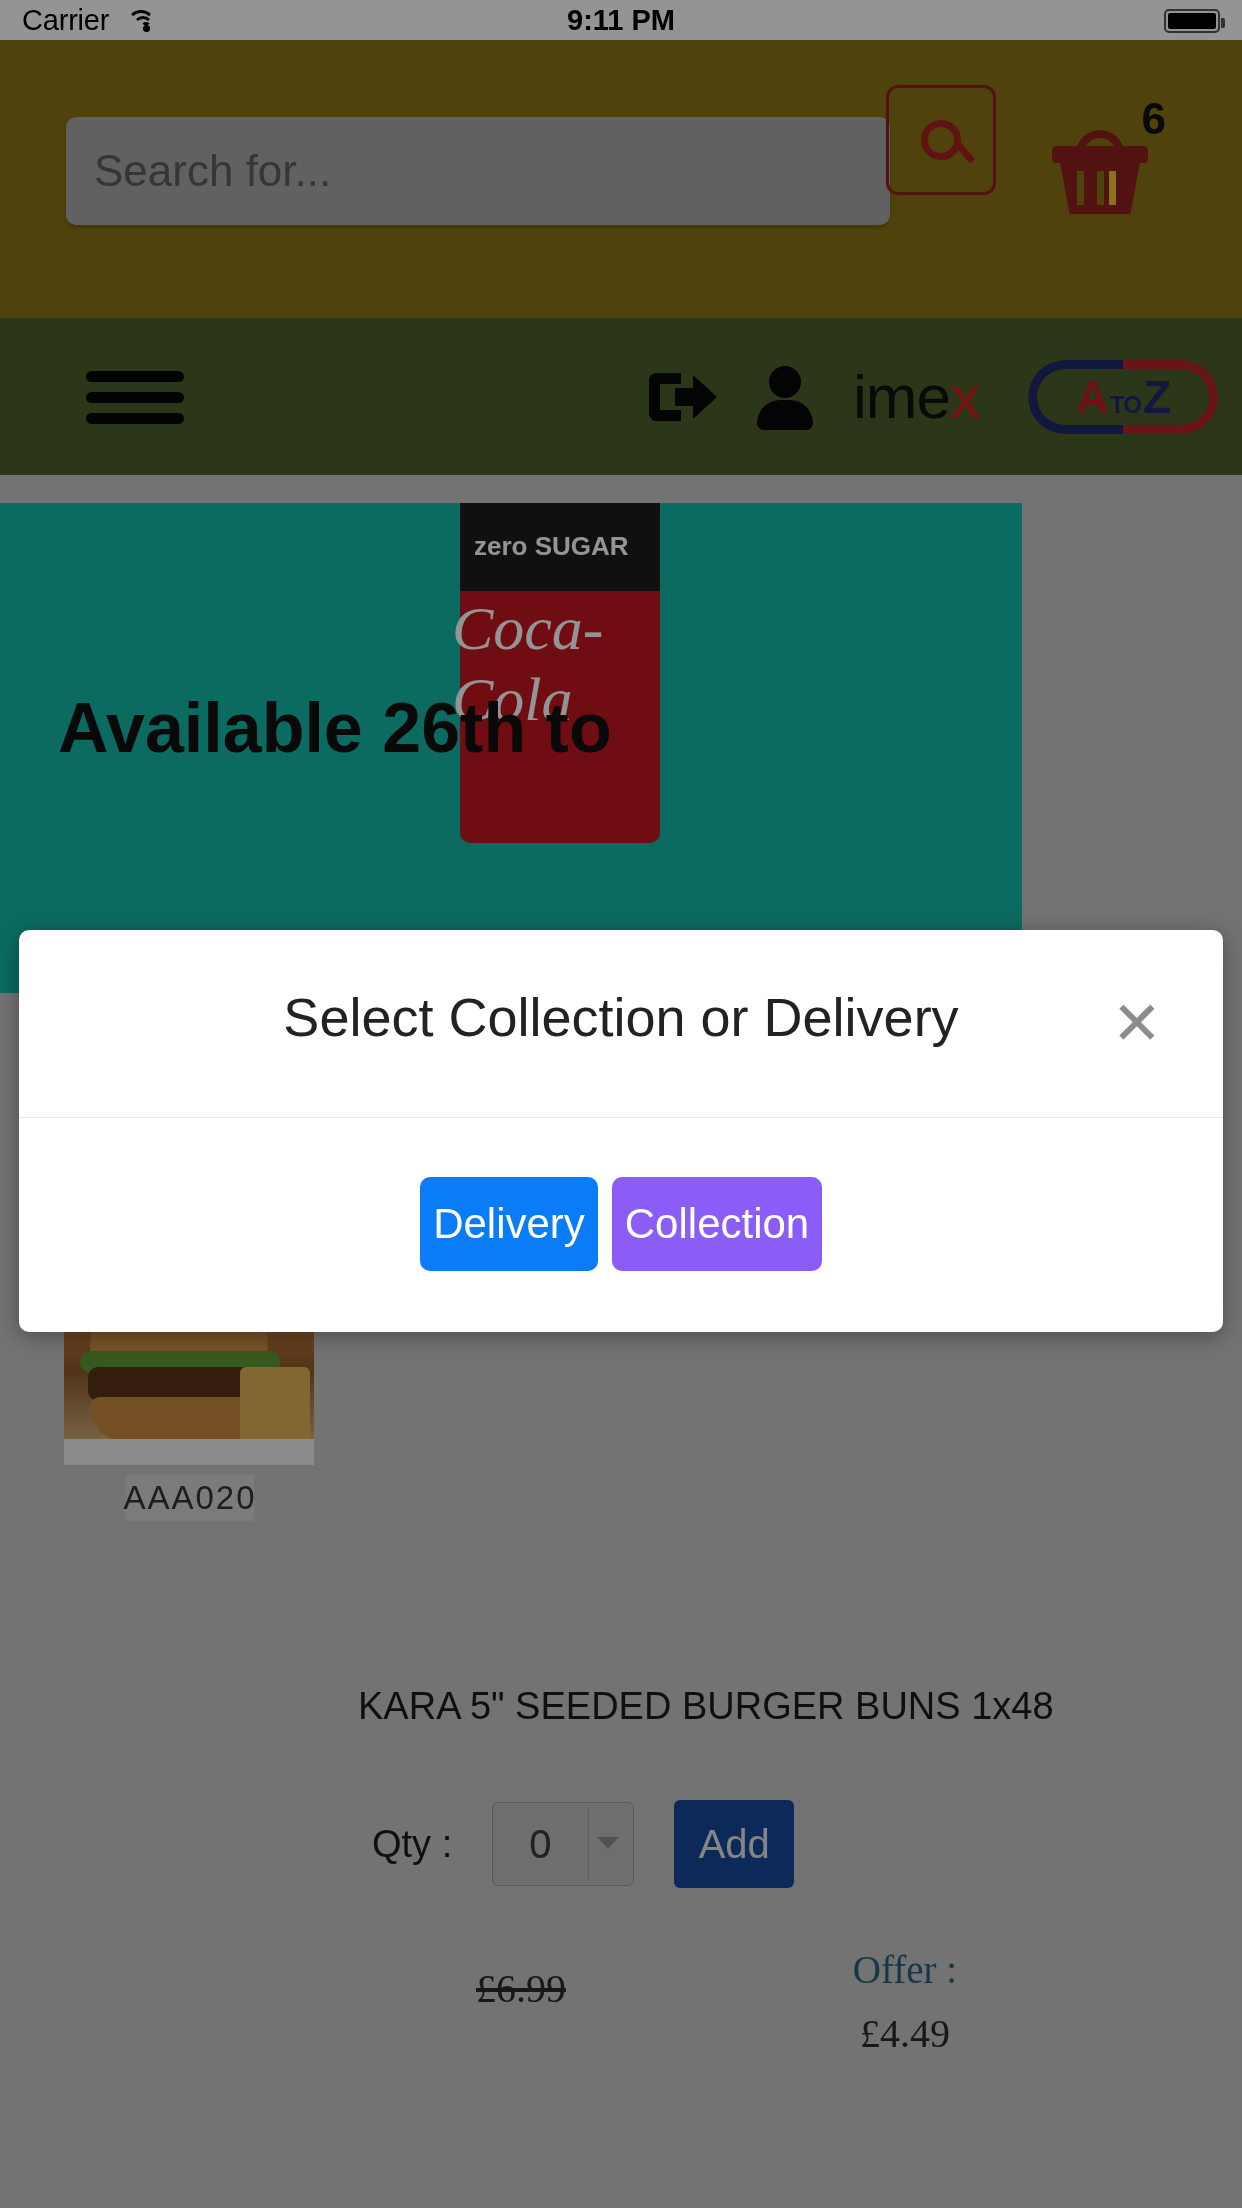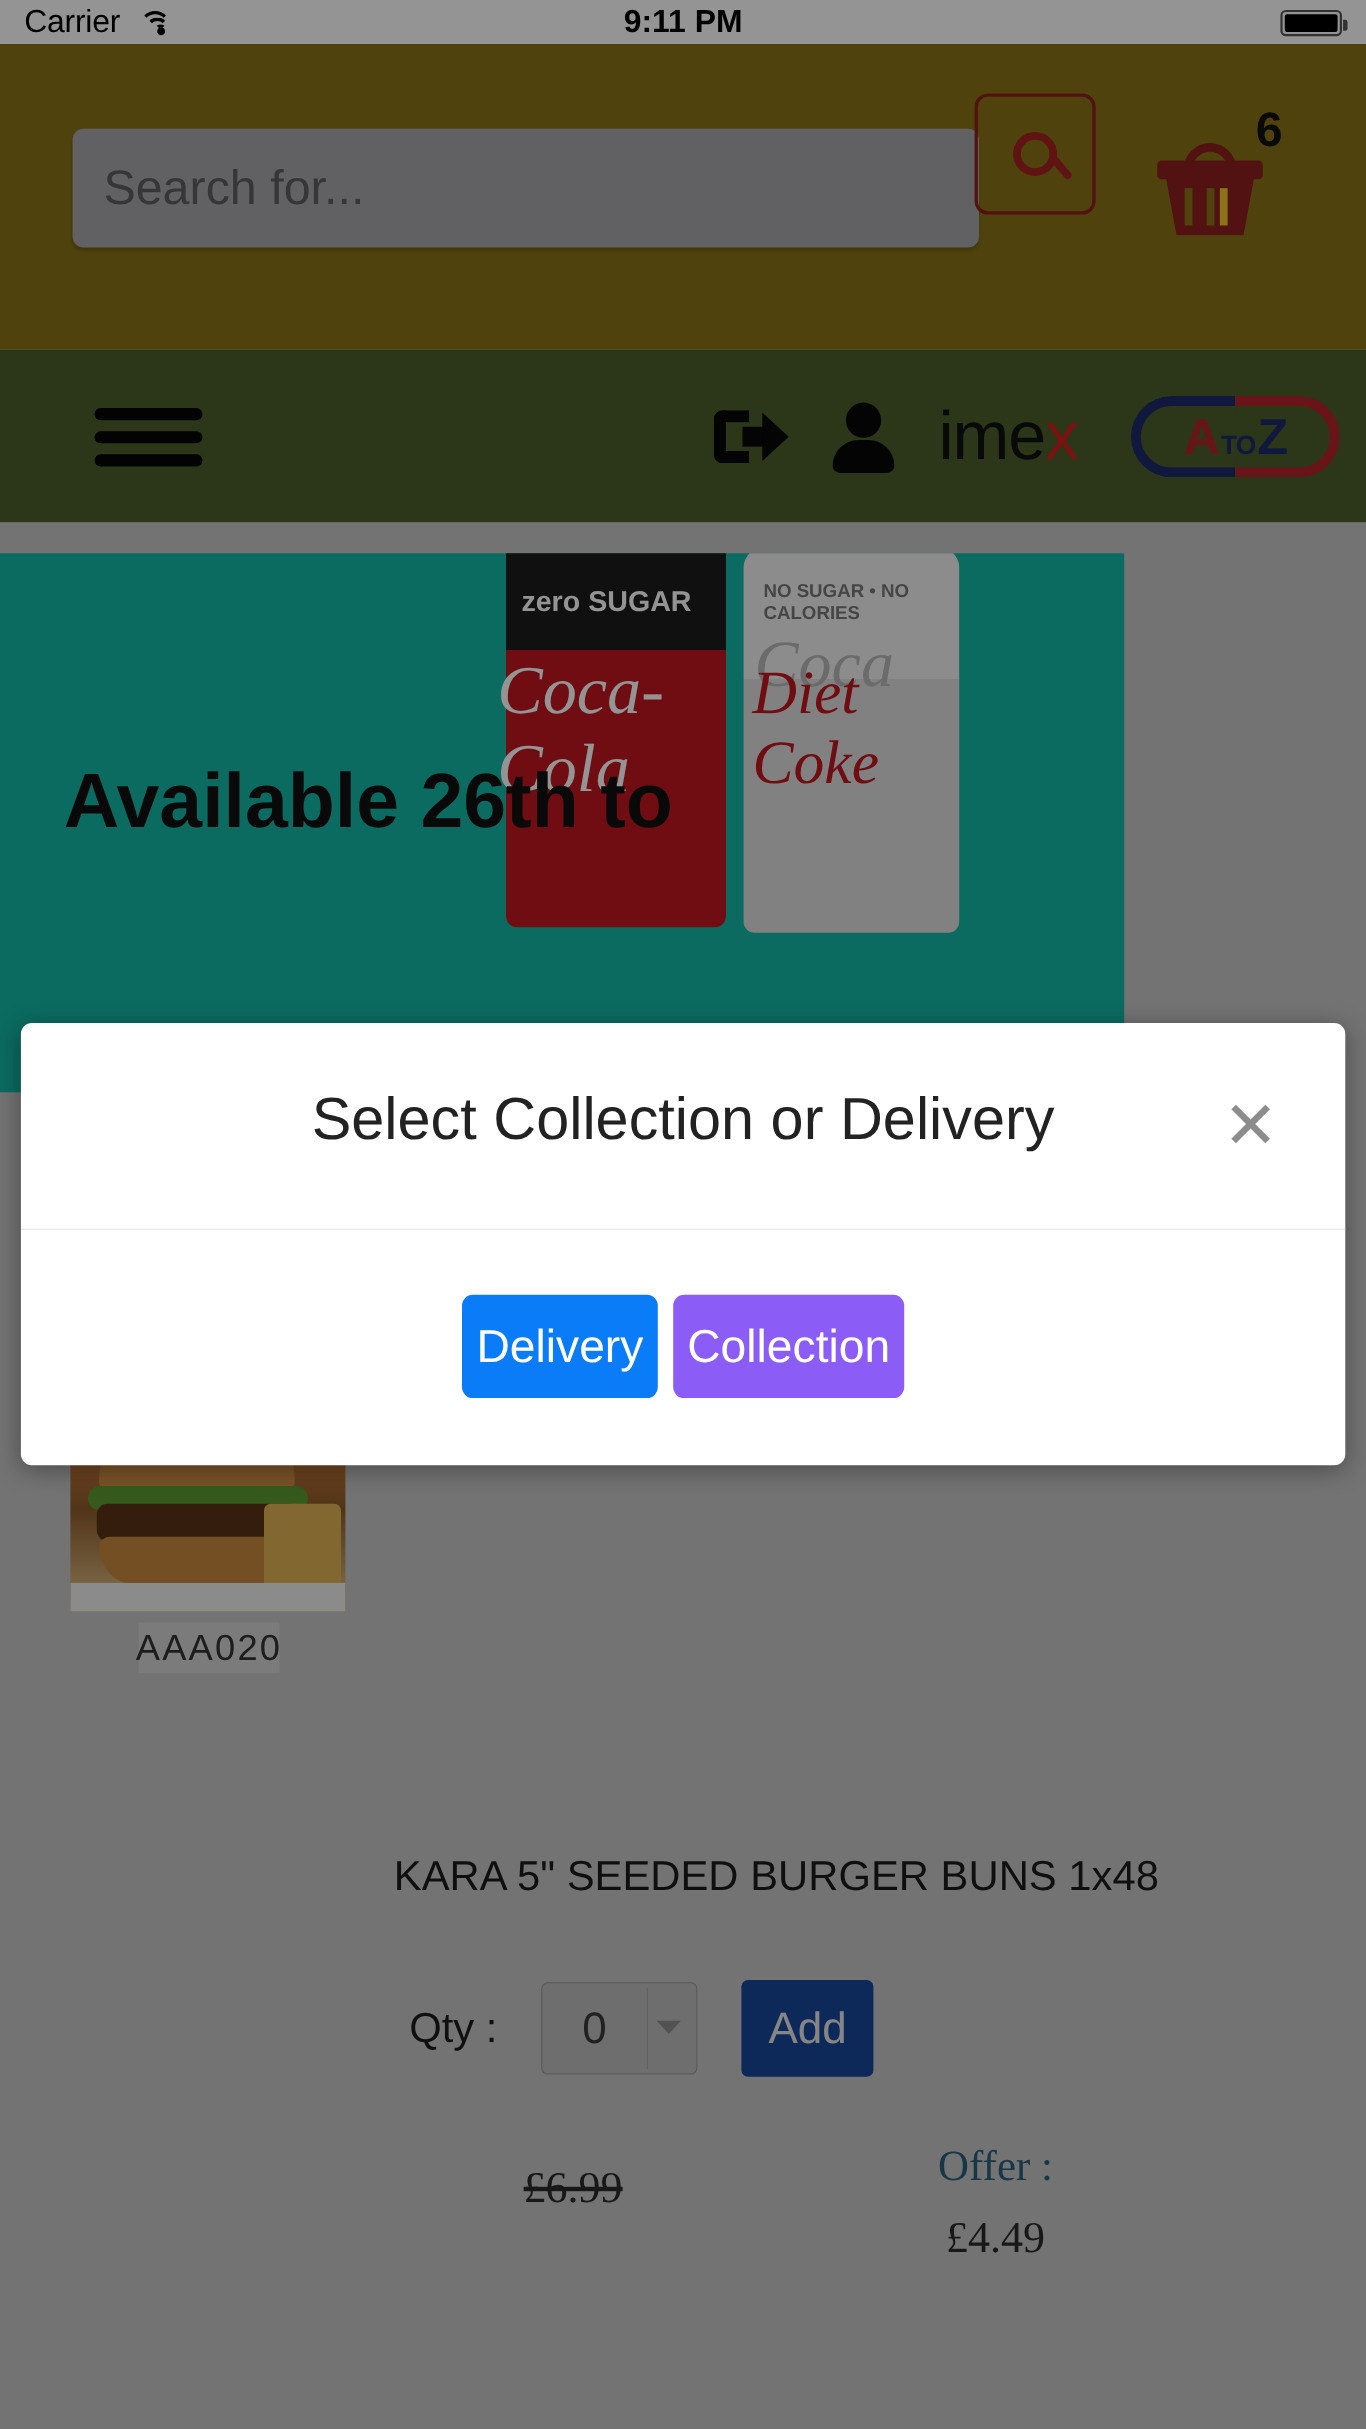--- a/index.html
+++ b/index.html
@@ -265,25 +265,20 @@
     </div>
   </div>
 
   <div class="content">
 
     <div class="promo">
       <div class="can can1">
         <span class="zs">zero SUGAR</span>
         <span class="cc">Coca-Cola</span>
       </div>
-      <div class="can can2">
-        <span class="ns">NO SUGAR • NO CALORIES</span>
-        <span class="dcg">Coca</span>
-        <span class="dc">Diet Coke</span>
-      </div>
       <div class="avail">Available 26th to</div>
     </div>
 
     <div class="recent">Recent Items</div>
 
     <div class="offer-tag">ON OFFER</div>
 
     <div class="prod-img">
       <span class="tom1"></span>
         <span class="tom2"></span>

